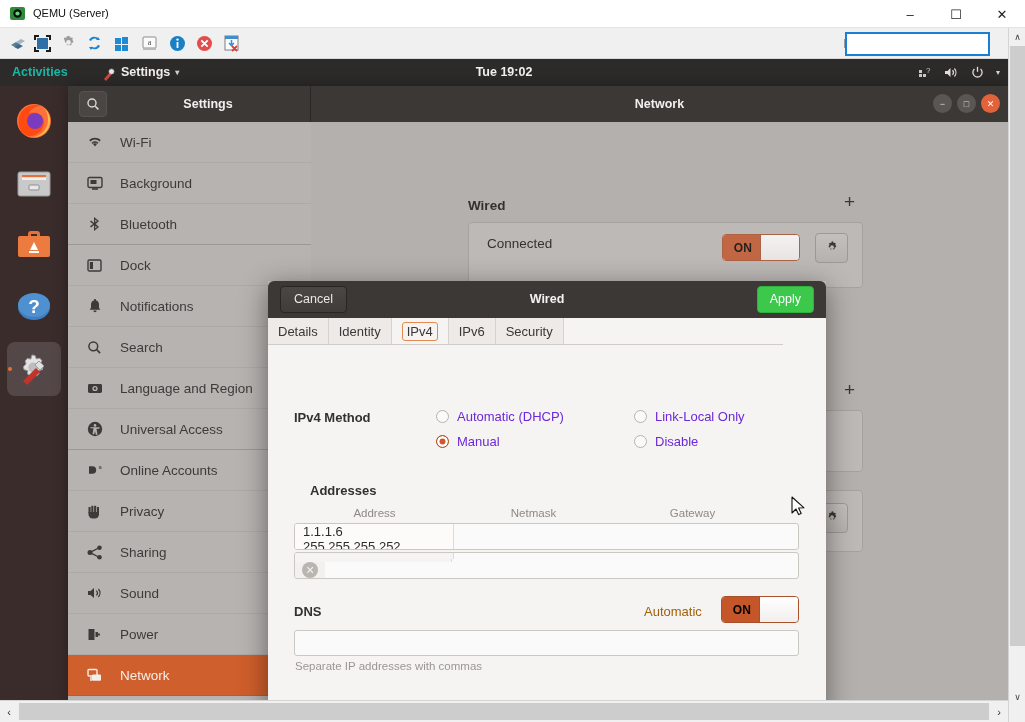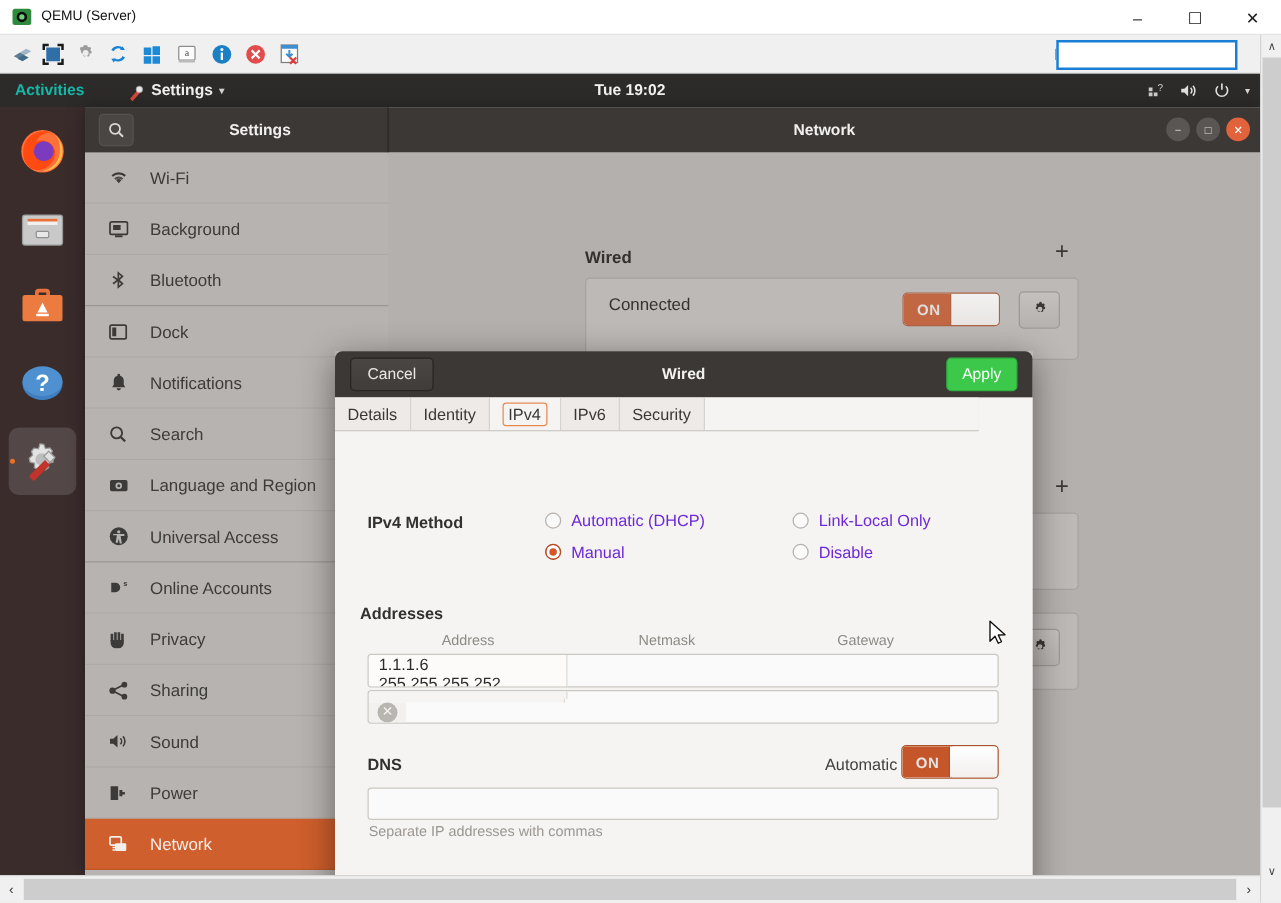--- a/index.html
+++ b/index.html
@@ -228,21 +228,21 @@
   }
 
   
   .toggle {
     position: relative; width: 78px; height: 27px;
     border: 1px solid #a9512a; border-radius: 4px;
     background: #fff; overflow: hidden;
   }
   .toggle .on-part {
     position: absolute; left: 0; top: 0; width: 40px; height: 100%;
-    background: #c4562a; color: #e5e5e5; font-size: 12px; font-weight: bold;
+    background: #c4562a; color: #000000; font-size: 12px; font-weight: bold;
     display: flex; align-items: center; justify-content: center;
     letter-spacing: .3px;
   }
   .toggle .knob {
     position: absolute; right: 0; top: 0; width: 39px; height: 100%;
     background: linear-gradient(#ffffff,#f2efed);
     border-left: 1px solid #a9512a; border-radius: 0 3px 3px 0;
   }
   .toggle.dim { opacity: .82; }
 
@@ -341,21 +341,21 @@
   .del-ico.dim { background: #b9b5b1; color: #f3f1ef; }
 
   .text-input {
     position: absolute; border: 1px solid #cbc7c3; border-radius: 3px;
     background: #fbfafa; height: 26px;
   }
   .hint {
     position: absolute; font-size: 11.5px; color: #9b9692;
   }
   .auto-label {
-    position: absolute; font-size: 13px; color: #404040; margin-left: 16px;
+    position: absolute; font-size: 13px; color: #a16207;
   }
 
   #cursor { position: absolute; left: 791px; top: 437px; width: 16px; height: 22px; }
 </style>
 </head>
 <body>
 
 <div id="qemu-window">
 
   <div id="qemu-titlebar">
@@ -761,21 +761,21 @@
           </div>
           <div class="radio-row" style="left:366px; top:64px">
             <span class="radio"></span>
             <span>Link-Local Only</span>
           </div>
           <div class="radio-row" style="left:366px; top:89px">
             <span class="radio"></span>
             <span>Disable</span>
           </div>
 
-          <div class="f-label" style="left:20px; top:138px">Addresses</div>
+          <div class="f-label" style="left:42px; top:138px">Addresses</div>
 
           <div class="col-head" style="left:28px; top:162px; width:157px">Address</div>
           <div class="col-head" style="left:187px; top:162px; width:157px">Netmask</div>
           <div class="col-head" style="left:346px; top:162px; width:157px">Gateway</div>
 
           <div class="tbl" style="left:26px; top:178px; width:505px; height:27px">
             <div class="cell" style="width:159px">1.1.1.6</div>
             <div class="cell" style="width:159px">255.255.255.252</div>
             <div class="cell" style="width:157px">1.1.1.5</div>
             <div class="del">

